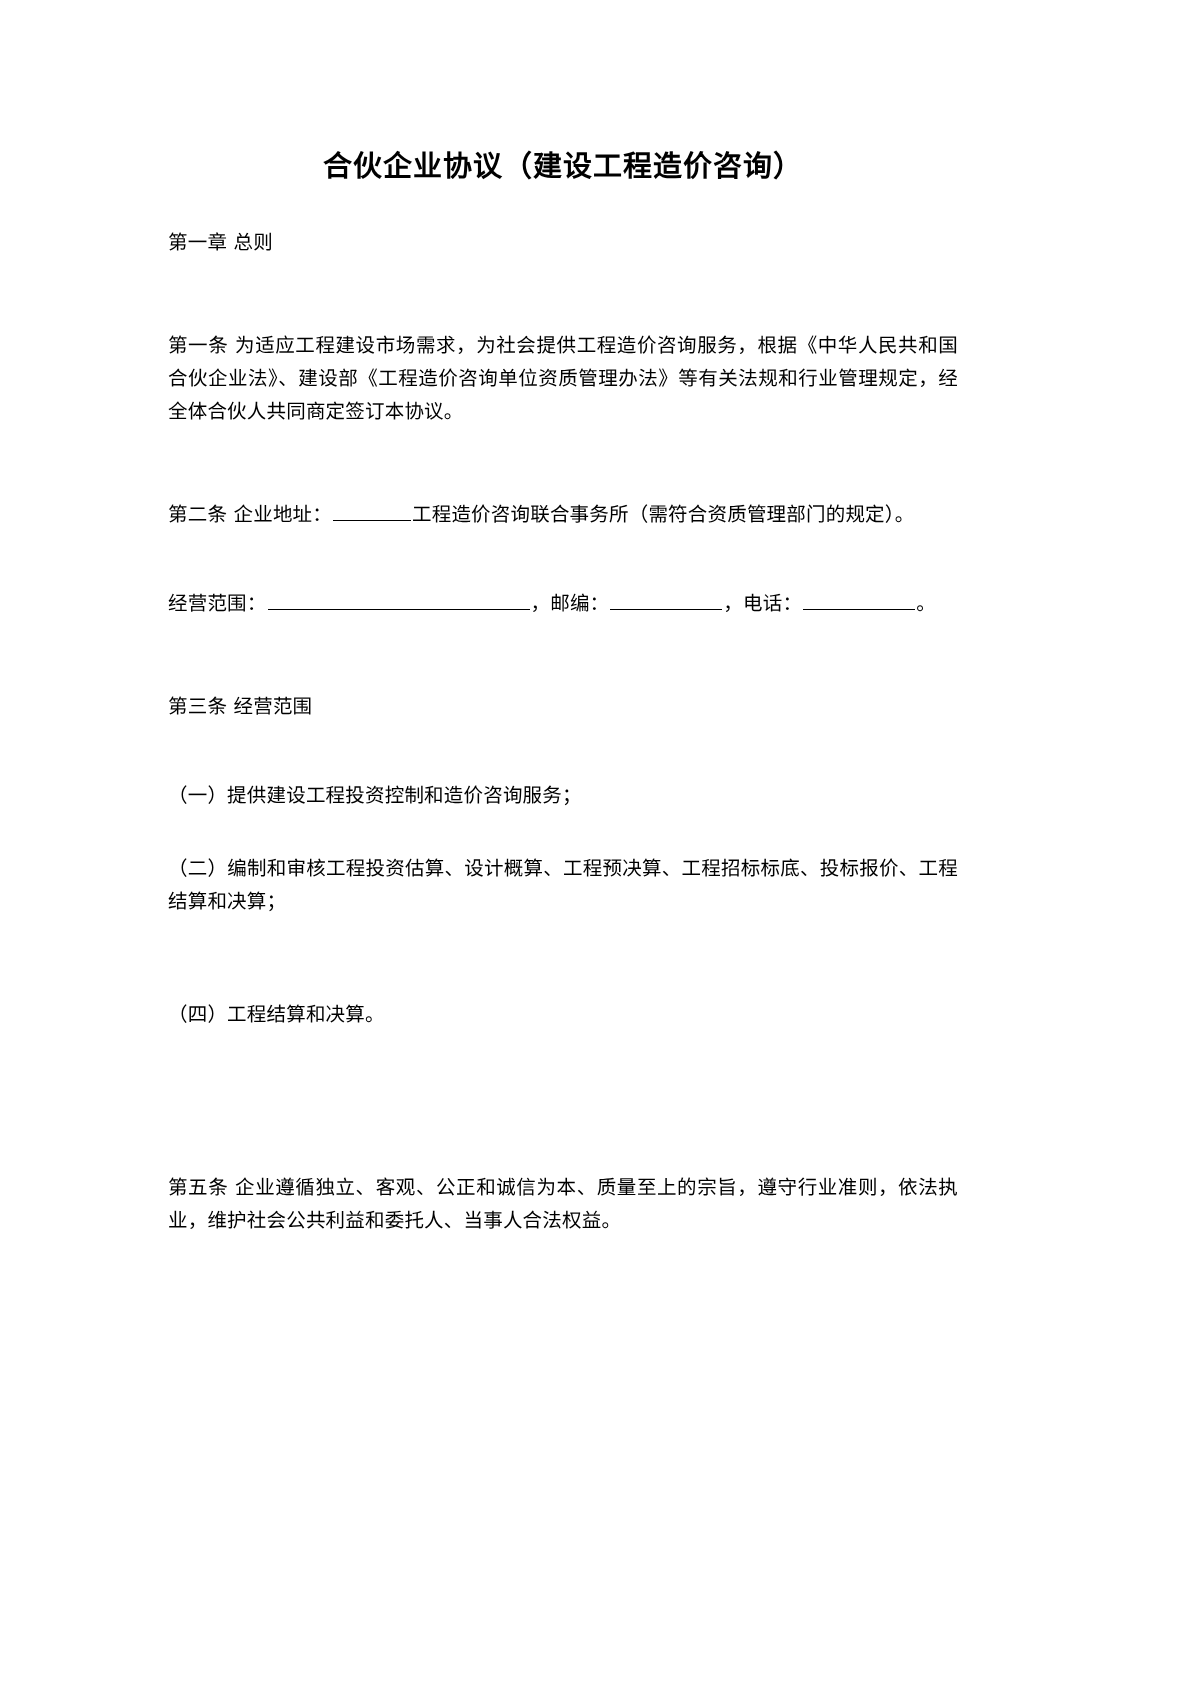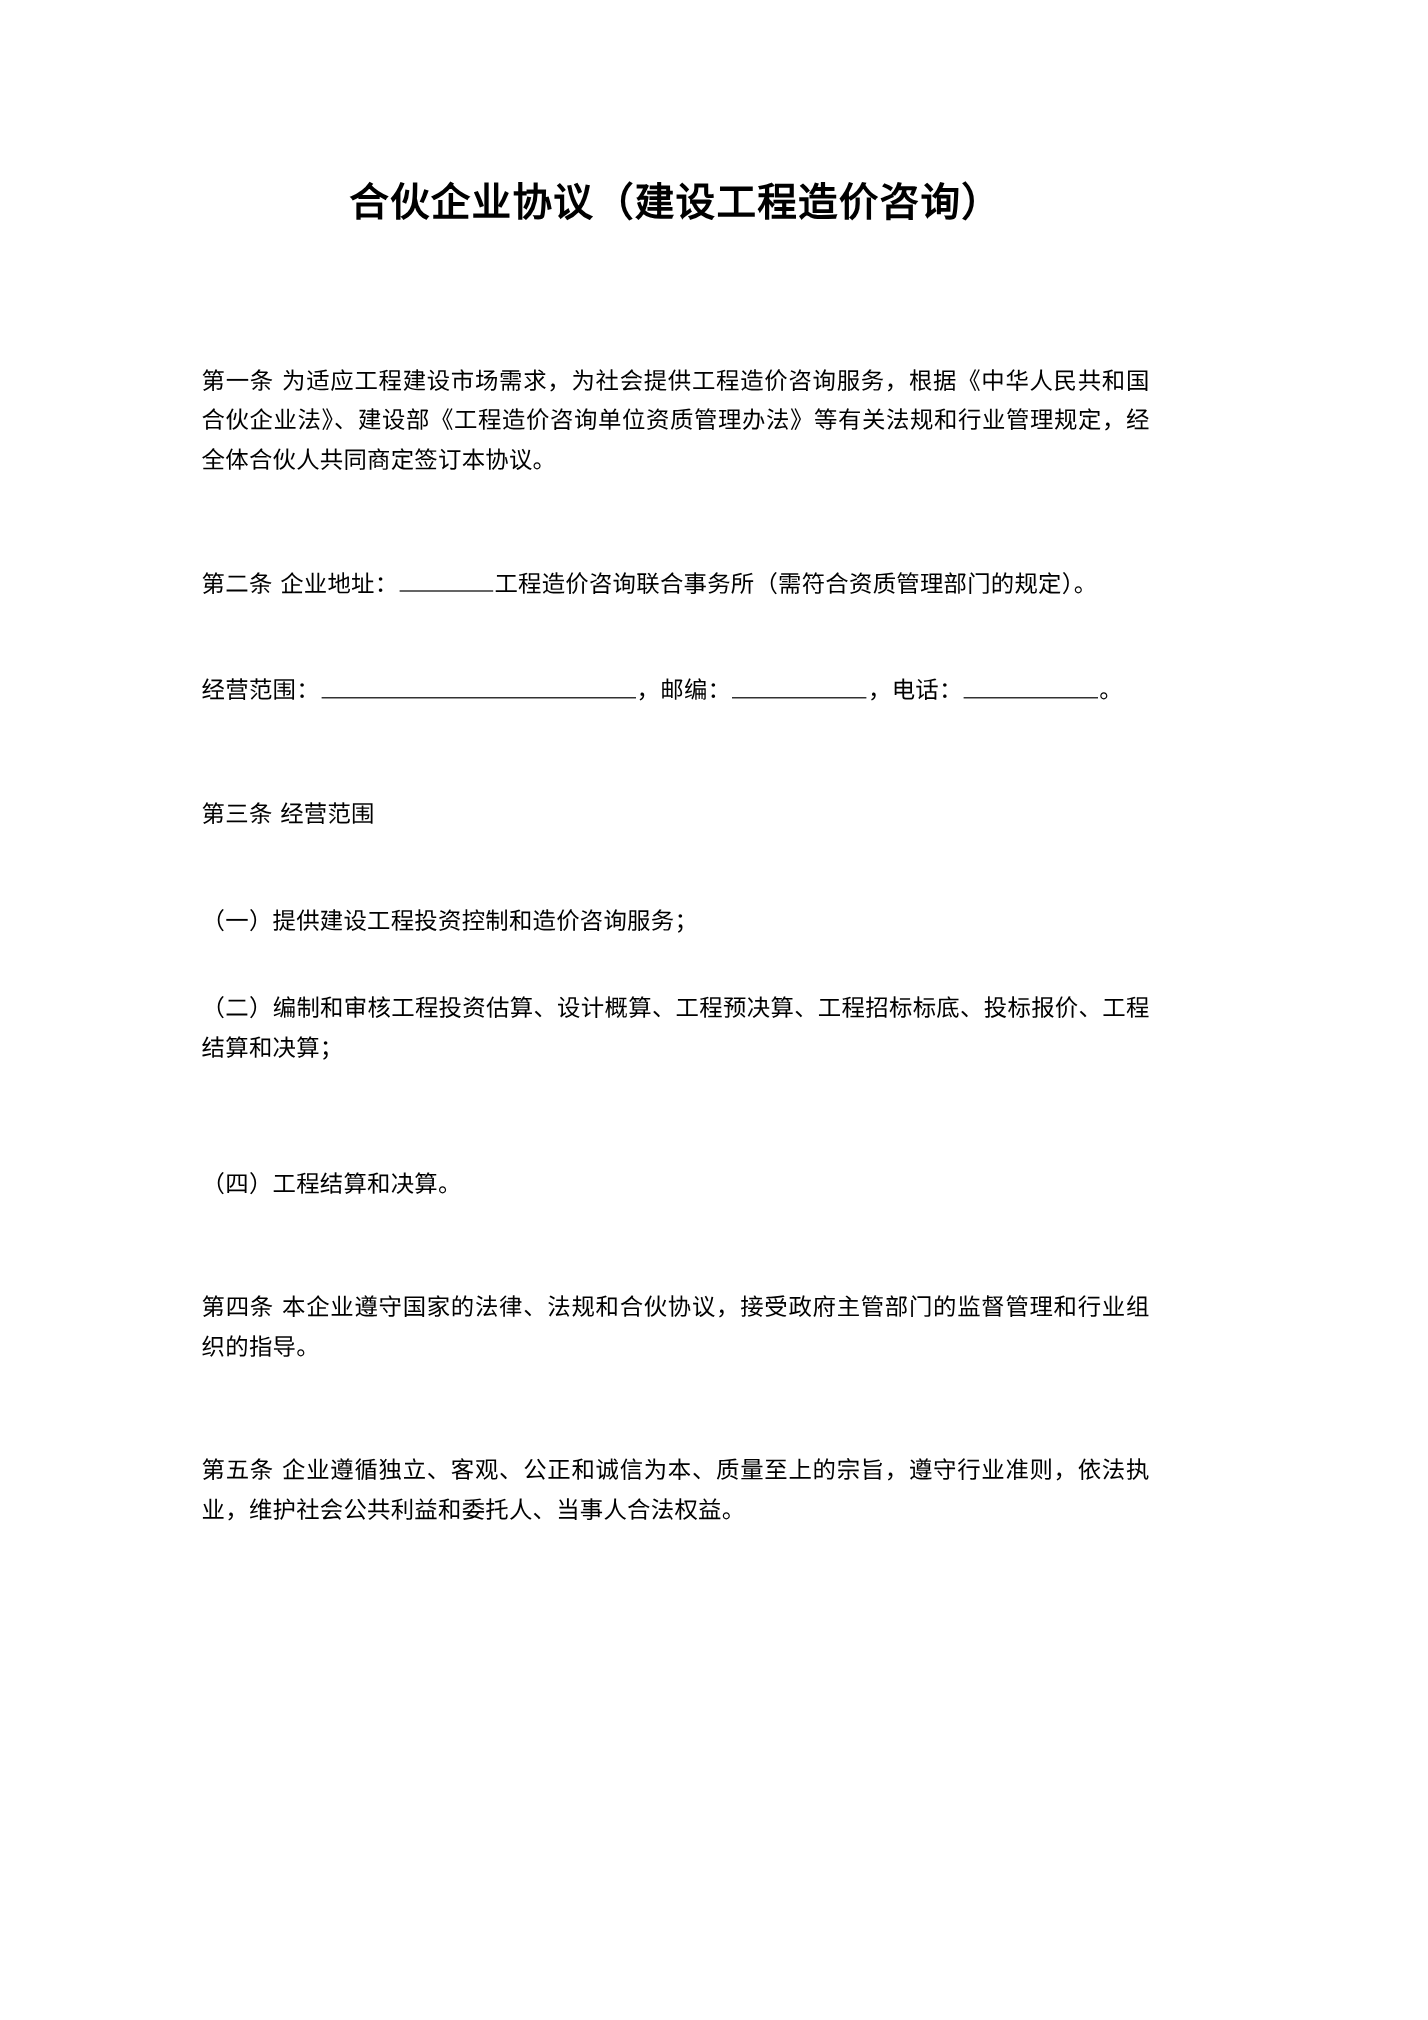--- a/index.html
+++ b/index.html
@@ -21,21 +21,21 @@
     box-sizing: border-box;
     overflow: hidden;
   }
   .content {
     position: absolute;
     left: 168px;
     top: 0;
     width: 790px;
   }
   .doc-title {
-    font-size: 33px;
+    font-size: 29px;
     font-weight: bold;
     text-align: center;
     letter-spacing: 1px;
     margin: 0;
     padding-top: 148px;
     line-height: 1.3;
     font-family: "DejaVu Serif", "Liberation Serif", serif;
   }
   .para {
     font-size: 19.5px;
@@ -64,20 +64,21 @@
 </head>
 <body>
 
 <div class="page">
   <div class="content">
 
     <h1 class="doc-title">合伙企业协议（建设工程造价咨询）</h1>
 
     <div class="gap-md"></div>
 
+    <p class="para">第一章  总则</p>
 
     <div class="gap-xl"></div>
 
     <p class="para">第一条  为适应工程建设市场需求，为社会提供工程造价咨询服务，根据《中华人民共和国合伙企业法》、建设部《工程造价咨询单位资质管理办法》等有关法规和行业管理规定，经全体合伙人共同商定签订本协议。</p>
 
     <div class="gap-xl"></div>
 
     <p class="para"><span>第二条  企业地址：</span><span class="blank blank-name"></span><span>工程造价咨询联合事务所（需符合资质管理部门的规定）。</span></p>
 
     <div class="gap-lg"></div>
@@ -98,20 +99,19 @@
 
     <div class="gap-md"></div>
 
 
     <div class="gap-md"></div>
 
     <p class="para">（四）工程结算和决算。</p>
 
     <div class="gap-xl"></div>
 
-    <p class="para">第四条  本企业遵守国家的法律、法规和合伙协议，接受政府主管部门的监督管理和行业组织的指导。</p>
 
     <div class="gap-xl"></div>
 
     <p class="para">第五条  企业遵循独立、客观、公正和诚信为本、质量至上的宗旨，遵守行业准则，依法执业，维护社会公共利益和委托人、当事人合法权益。</p>
 
   </div>
 </div>
 
 </body></html>

